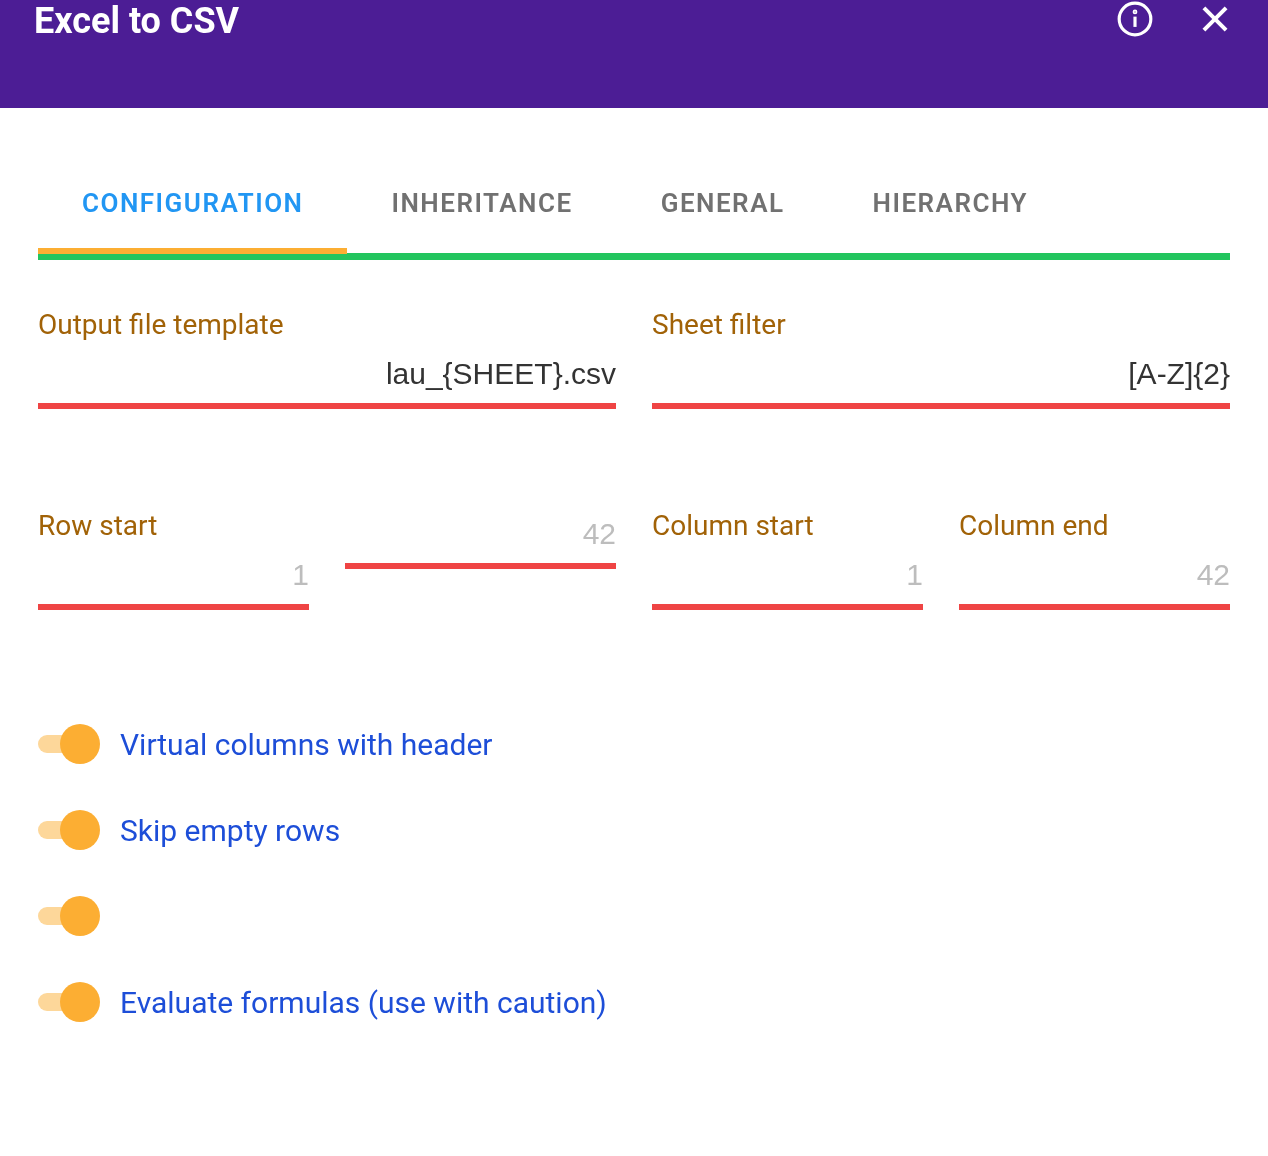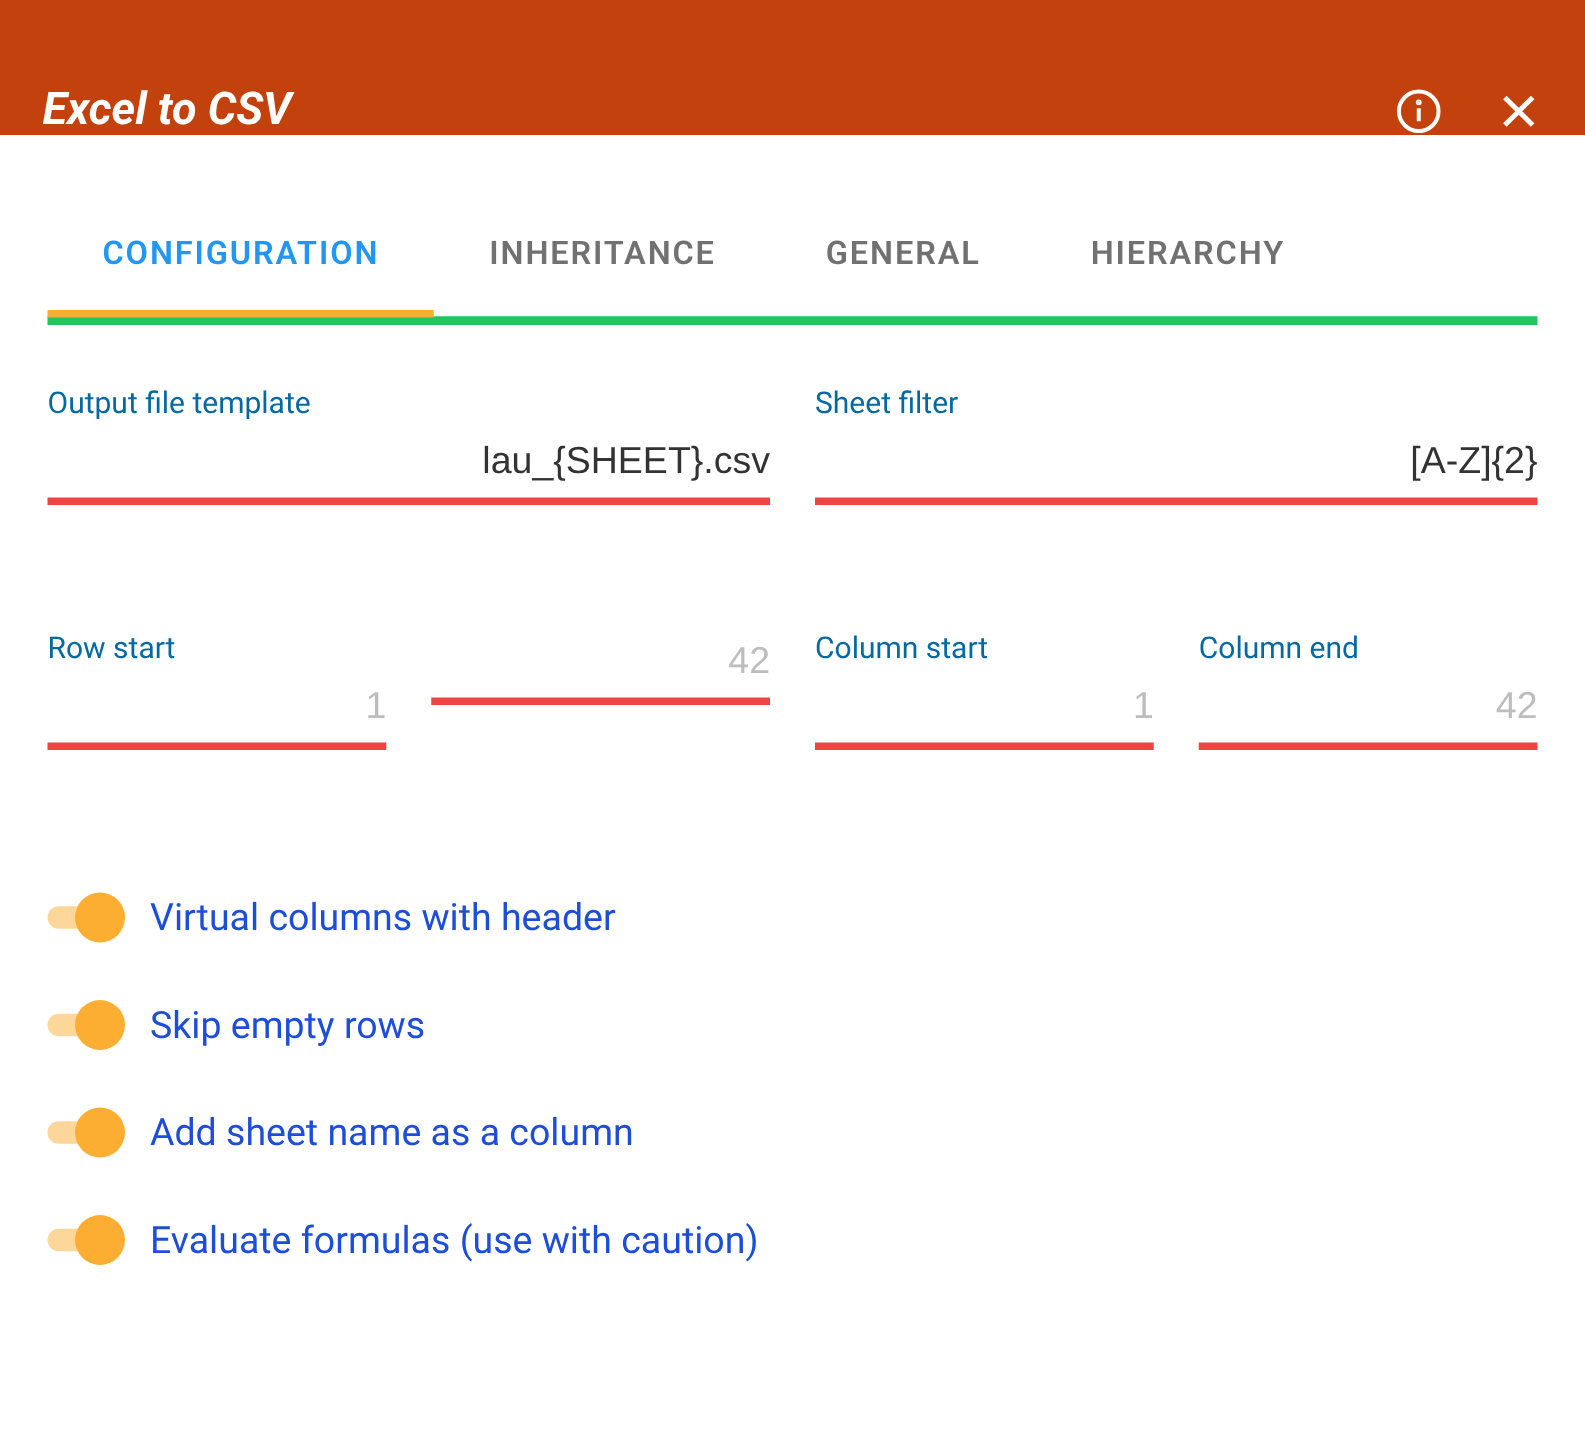--- a/index.html
+++ b/index.html
@@ -4,27 +4,26 @@
 <style>
   * { box-sizing: border-box; margin: 0; padding: 0; }
   body {
     font-family: -apple-system, BlinkMacSystemFont, "Segoe UI", Roboto, Helvetica, Arial, sans-serif;
     background: #fff;
     width: 1268px;
     height: 1156px;
     overflow: hidden;
   }
   .header {
-    background: #c2410c;
+    background: #4c1d95;
     color: #fff;
     height: 108px;
     display: flex;
-    align-items: flex-end;
+    align-items: flex-start;
     padding: 0 34px;
-    font-style: italic;
   }
   .header-title {
     font-size: 36px;
     font-weight: 700;
     flex: 1;
   }
   .header-icons { display: flex; align-items: center; gap: 42px; }
   .icon-btn { display: inline-flex; align-items: center; justify-content: center; cursor: pointer; }
   .icon-btn svg { width: 38px; height: 38px; stroke: #fff; }
 
@@ -51,22 +50,22 @@
   .fields-row {
     display: flex;
     gap: 36px;
     margin-top: 48px;
   }
   .field { flex: 1; }
   .field-half { flex: 0 0 calc(50% - 18px); }
   .field-quarter { flex: 0 0 calc(25% - 27px); }
   .field label {
     display: block;
-    font-size: 24px;
-    color: #0369a1;
+    font-size: 28px;
+    color: #a16207;
     margin-bottom: 8px;
   }
   .text-input {
     width: 100%;
     border: none;
     border-bottom: 6px solid #ef4444;
     font-size: 30px;
     color: #333;
     padding: 8px 0 12px 0;
     outline: none;
@@ -186,21 +185,20 @@
         <div class="toggle-track"></div>
         <div class="toggle-knob"></div>
       </div>
       <div class="toggle-label">Skip empty rows</div>
     </div>
     <div class="toggle-row">
       <div class="toggle">
         <div class="toggle-track"></div>
         <div class="toggle-knob"></div>
       </div>
-      <div class="toggle-label">Add sheet name as a column</div>
     </div>
     <div class="toggle-row">
       <div class="toggle">
         <div class="toggle-track"></div>
         <div class="toggle-knob"></div>
       </div>
       <div class="toggle-label">Evaluate formulas (use with caution)</div>
     </div>
   </div>
 

